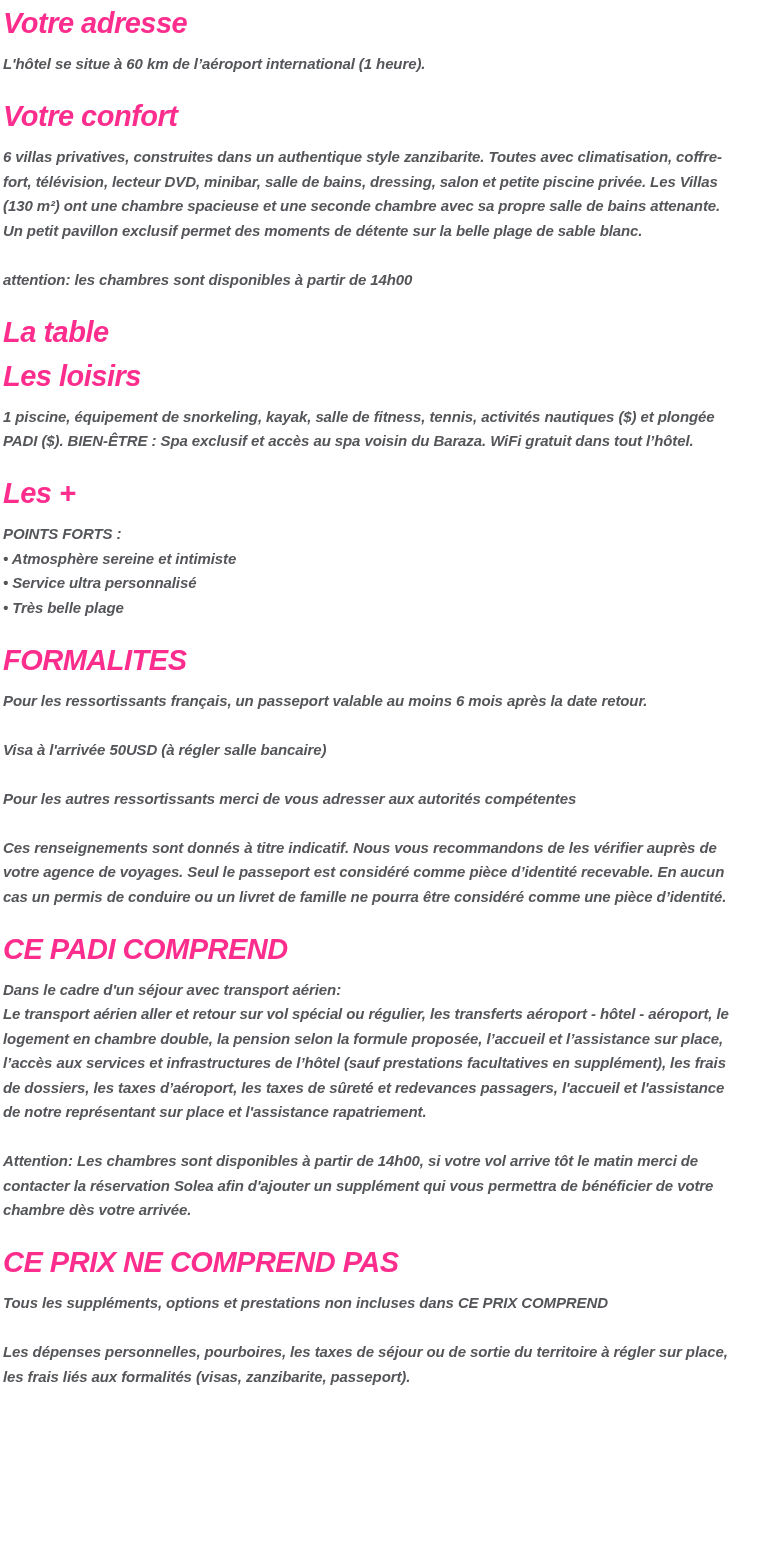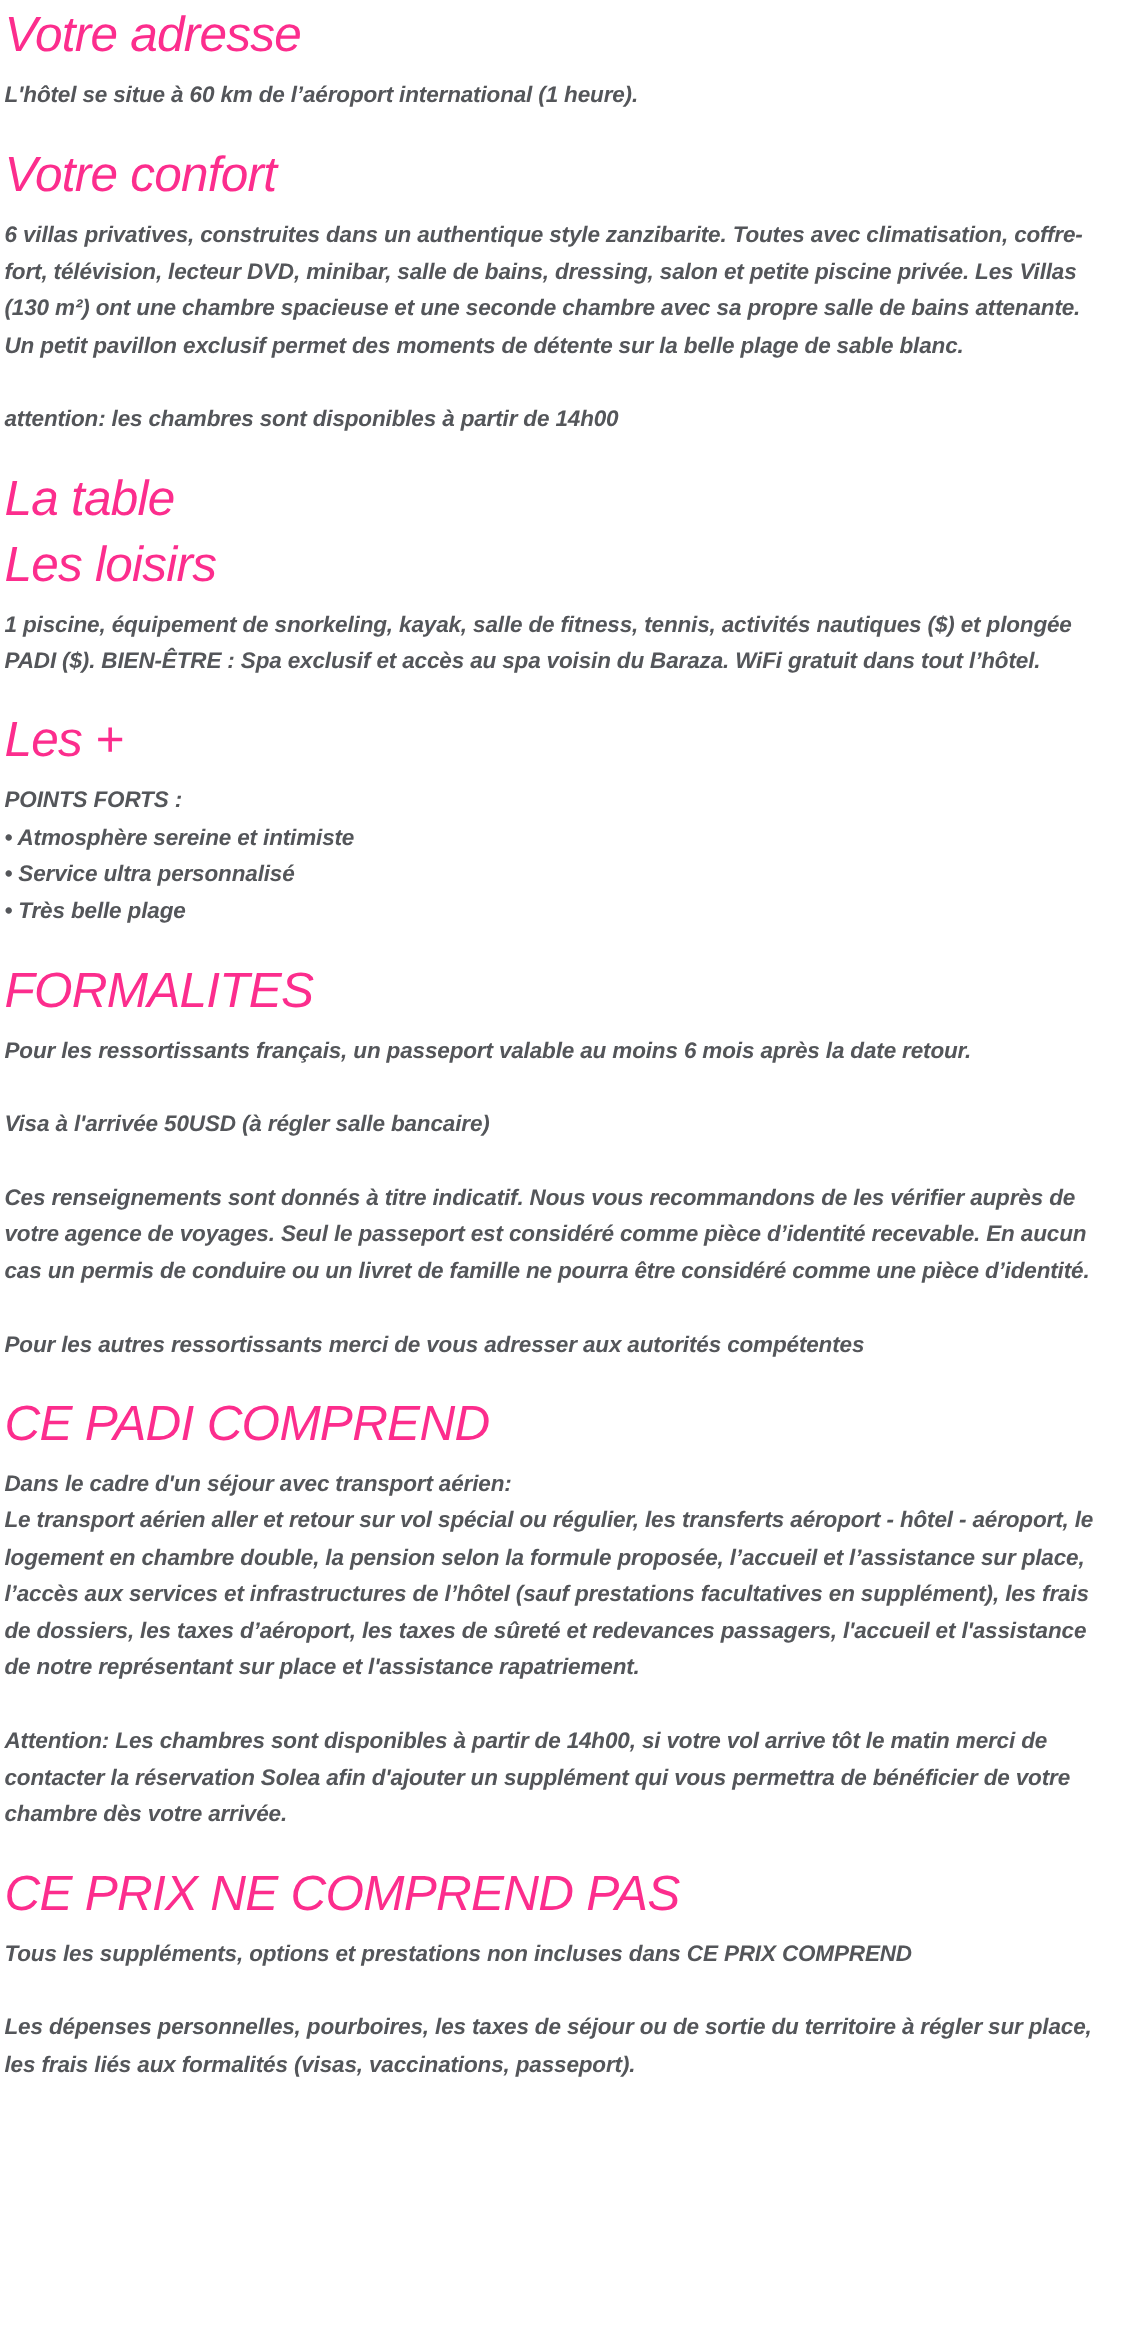--- a/index.html
+++ b/index.html
@@ -16,24 +16,24 @@
   body {
     width: 758px;
     min-height: 1555px;
     font-family: "Liberation Sans", sans-serif;
     color: var(--text);
   }
   .page {
     padding: 0 16px 8px 3px;
   }
   .section-heading {
-    font-size: 33px;
+    font-size: 29px;
     line-height: 30px;
     font-style: italic;
-    font-weight: 400;
+    font-weight: 700;
     color: var(--accent);
     margin: 8px 0 14px 0;
     letter-spacing: -0.5px;
   }
   .paragraph {
     font-size: 15px;
     font-style: italic;
     font-weight: 700;
     line-height: 24.5px;
     letter-spacing: -0.1px;
@@ -54,22 +54,22 @@
     <h2 class="section-heading">Les loisirs</h2>
     <p class="paragraph">1 piscine, équipement de snorkeling, kayak, salle de fitness, tennis, activités nautiques ($) et plongée PADI ($). BIEN-ÊTRE : Spa exclusif et accès au spa voisin du Baraza. WiFi gratuit dans tout l’hôtel.</p>
     <h2 class="section-heading">Les +</h2>
     <p class="paragraph">POINTS FORTS :
 • Atmosphère sereine et intimiste
 • Service ultra personnalisé
 • Très belle plage</p>
     <h2 class="section-heading">FORMALITES</h2>
     <p class="paragraph">Pour les ressortissants français, un passeport valable au moins 6 mois après la date retour.</p>
     <p class="paragraph">Visa à l'arrivée 50USD (à régler salle bancaire)</p>
+    <p class="paragraph">Pour les autres ressortissants merci de vous adresser aux autorités compétentes</p>
     <p class="paragraph">Ces renseignements sont donnés à titre indicatif. Nous vous recommandons de les vérifier auprès de votre agence de voyages. Seul le passeport est considéré comme pièce d’identité recevable. En aucun cas un permis de conduire ou un livret de famille ne pourra être considéré comme une pièce d’identité.</p>
-    <p class="paragraph">Pour les autres ressortissants merci de vous adresser aux autorités compétentes</p>
     <h2 class="section-heading">CE PADI COMPREND</h2>
     <p class="paragraph">Dans le cadre d'un séjour avec transport aérien:
 Le transport aérien aller et retour sur vol spécial ou régulier, les transferts aéroport - hôtel - aéroport, le logement en chambre double, la pension selon la formule proposée, l’accueil et l’assistance sur place, l’accès aux services et infrastructures de l’hôtel (sauf prestations facultatives en supplément), les frais de dossiers, les taxes d’aéroport, les taxes de sûreté et redevances passagers, l'accueil et l'assistance de notre représentant sur place et l'assistance rapatriement.</p>
     <p class="paragraph">Attention: Les chambres sont disponibles à partir de 14h00, si votre vol arrive tôt le matin merci de contacter la réservation Solea afin d'ajouter un supplément qui vous permettra de bénéficier de votre chambre dès votre arrivée.</p>
     <h2 class="section-heading">CE PRIX NE COMPREND PAS</h2>
     <p class="paragraph">Tous les suppléments, options et prestations non incluses dans CE PRIX COMPREND</p>
-    <p class="paragraph">Les dépenses personnelles, pourboires, les taxes de séjour ou de sortie du territoire à régler sur place, les frais liés aux formalités (visas, vaccinations, passeport).</p>
+    <p class="paragraph">Les dépenses personnelles, pourboires, les taxes de séjour ou de sortie du territoire à régler sur place, les frais liés aux formalités (visas, zanzibarite, passeport).</p>
   </main>
 
 </body></html>

